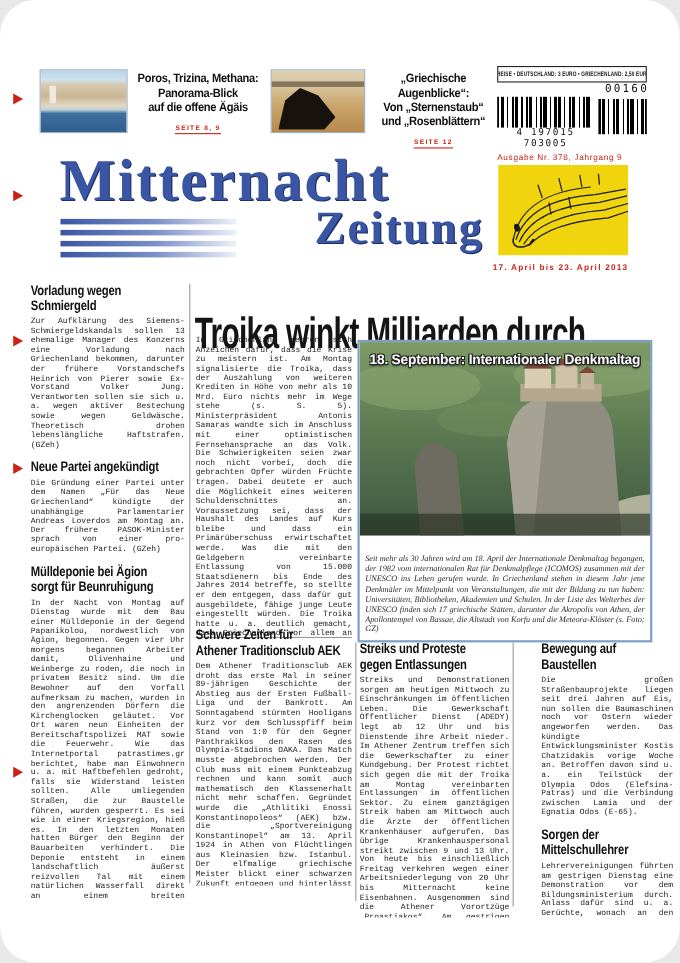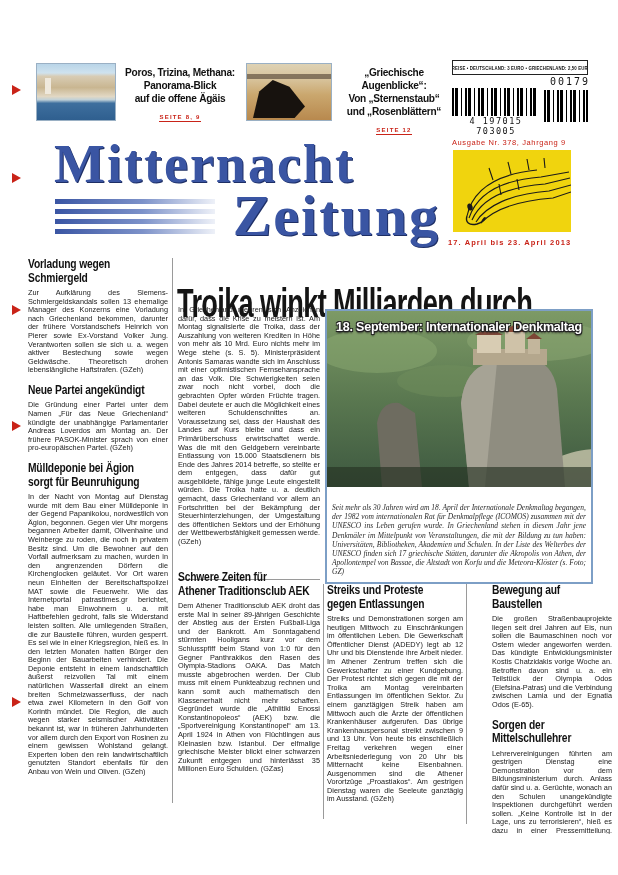--- a/index.html
+++ b/index.html
@@ -1,17 +1,17 @@
 <!DOCTYPE html>
 <html lang="de"><head>
 <meta charset="utf-8">
 <style>
   html,body{margin:0;padding:0;background:#e8e8e8;}
   .page{position:relative;width:618px;height:875px;background:#ffffff;overflow:hidden;
-        font-family:"Liberation Sans",sans-serif;}
+        font-family:"Liberation Sans",sans-serif;border-radius:32px;}
   [data-name]{box-sizing:border-box;}
 
   
   .mark{position:absolute;left:12px;width:0;height:0;
         border-top:5px solid transparent;border-bottom:5px solid transparent;
         border-left:9px solid #c92318;}
 
   
   .tphoto{position:absolute;border:1px solid #9ab0c4;}
   .poros{left:36px;top:63px;width:80px;height:58px;
@@ -39,36 +39,36 @@
   .bars{position:absolute;background:repeating-linear-gradient(90deg,#000 0 2px,#fff 2px 3px,#000 3px 6px,#fff 6px 9px,#000 9px 10px,#fff 10px 13px);}
   .bars-main{left:452px;top:88px;width:86px;height:30px;}
   .bars-side{left:544px;top:90px;width:44px;height:32px;}
   .bc-digits{position:absolute;left:450px;top:116px;width:92px;background:#fff;text-align:center;
              font-family:"DejaVu Sans Mono",monospace;font-size:8.5px;letter-spacing:1.5px;color:#111;}
 
   
   .gz1{position:absolute;left:54px;top:137px;font-family:"Liberation Serif",serif;font-weight:bold;
        font-size:54px;line-height:1;color:#3a55a3;letter-spacing:2px;text-shadow:1px 1px 0 #1e2f66;}
   .gz2{position:absolute;left:222px;top:187px;width:218px;text-align:right;font-family:"Liberation Serif",serif;
-       font-weight:bold;font-size:58px;line-height:1;color:#3a55a3;letter-spacing:2px;text-shadow:1px 1px 0 #1e2f66;}
+       font-weight:bold;font-size:42px;line-height:1;color:#3a55a3;letter-spacing:2px;text-shadow:1px 1px 0 #1e2f66;}
   .gzlines{position:absolute;left:55px;top:199px;}
   .gzlines div{width:160px;height:4.5px;margin-bottom:5.5px;
        background:linear-gradient(90deg,#3a55a3 0%,#7d92c9 55%,#eef1f8 100%);}
   .issue{position:absolute;left:452px;top:138px;color:#c92318;font-size:7.5px;font-weight:normal;letter-spacing:.6px;}
   .logo-box{position:absolute;left:453px;top:150px;width:118px;height:82px;background:#f0d40e;}
   .datebar{position:absolute;left:448px;top:238px;color:#c92318;font-size:7.5px;font-weight:bold;letter-spacing:1.1px;}
 
   
   .vrule{position:absolute;width:1px;background:#9a9a9a;}
   .hrule{position:absolute;height:1px;background:#9a9a9a;}
 
   
   .hl{font-weight:bold;font-size:12.5px;line-height:13.5px;color:#111;letter-spacing:-.2px;
       transform:scaleX(.82);transform-origin:0 0;width:122%;white-space:pre-line;margin:0 0 4px 0;}
-  .body-text{font-family:Liberation Sans, sans-serif;font-size:7.3px;line-height:8.6px;color:#1a1a1a;
+  .body-text{font-family:Liberation Mono, monospace;font-size:7.3px;line-height:8.6px;color:#1a1a1a;
       text-align:justify;hyphens:auto;margin:0 0 9px 0;}
   .col{position:absolute;overflow:hidden;}
   .leftcol{left:28px;top:258px;width:140px;height:560px;}
   .leadhead{position:absolute;left:177px;top:256px;font-weight:bold;font-size:40px;line-height:1;
       color:#141414;letter-spacing:-1px;white-space:nowrap;transform:scaleX(.68);transform-origin:0 0;}
   .troikacol{left:178px;top:306px;width:142px;height:272px;}
   .c-aek{left:178px;top:571px;width:142px;height:234px;}
   .c-streik{left:327px;top:584px;width:136px;height:250px;}
   .c-right{left:492px;top:584px;width:120px;height:250px;}
 
@@ -103,21 +103,21 @@
   <div class="ttext tt2" data-name="teaser-augenblicke">
     <div class="tline" data-name="teaser-title-line">„Griechische Augenblicke“:</div>
     <div class="tline" data-name="teaser-title-line">Von „Sternenstaub“</div>
     <div class="tline" data-name="teaser-title-line">und „Rosenblättern“</div>
     <span class="seite" data-name="teaser-page-ref">SEITE 12</span>
   </div>
 
   <div class="pricebox" data-name="price-box">
     <span data-name="price-line">PREISE • DEUTSCHLAND: 3 EURO • GRIECHENLAND: 2,50 EURO</span>
   </div>
-  <div class="bc-num-top" data-name="barcode-number-top">00179</div>
+  <div class="bc-num-top" data-name="barcode-number-top">00160</div>
   <div class="bars bars-main" data-name="barcode-main"></div>
   <div class="bars bars-side" data-name="barcode-side"></div>
   <div class="bc-digits" data-name="barcode-digits">4 197015 703005</div>
 
   <div class="gz1" data-name="masthead-title-line1">Mitternacht</div>
   <div class="gzlines" data-name="masthead-decorative-lines">
     <div></div>
       <div></div>
       <div></div>
       <div></div>

